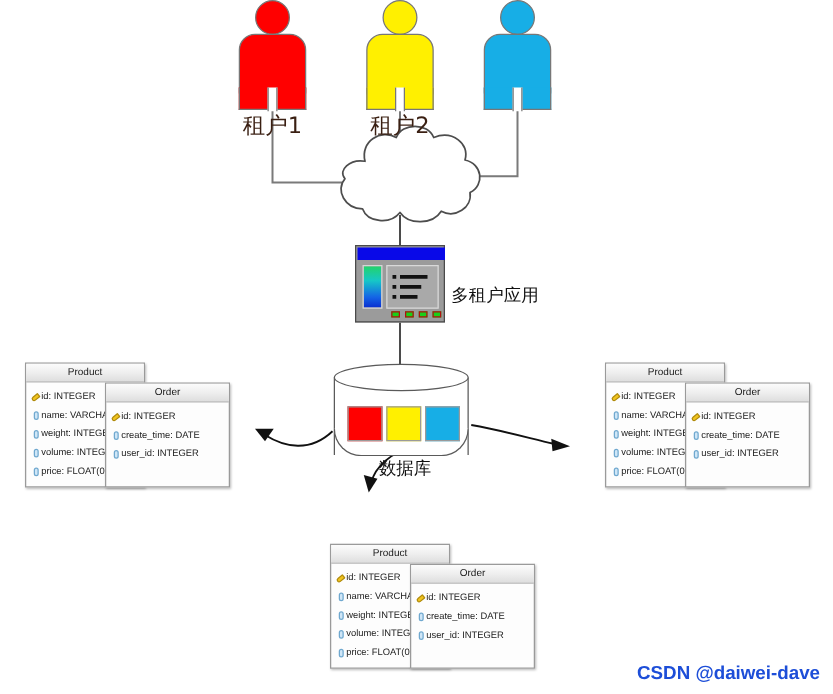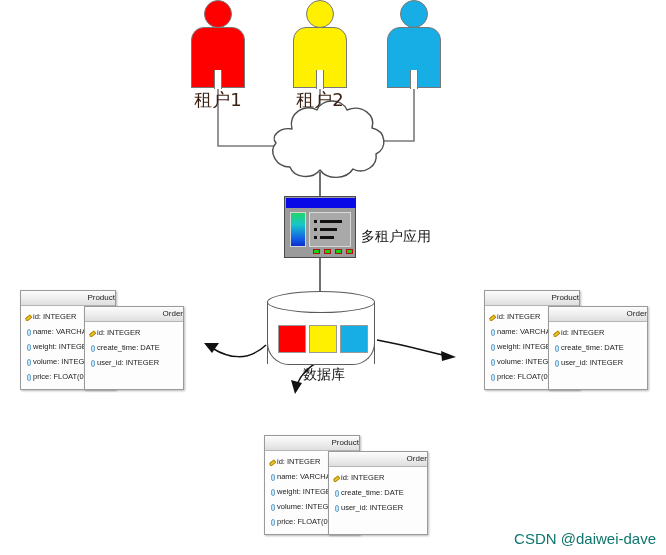--- a/index.html
+++ b/index.html
@@ -78,40 +78,40 @@
   .db-chip{position:absolute;top:34px;width:28px;height:28px;border:1px solid #9a9a9a;box-sizing:border-box;}
 
   
   .tblgroup{position:absolute;}
   .tbl{
     position:absolute;background:#fdfdfd;
     border:1px solid #9a9a9a;box-sizing:border-box;
     box-shadow:1px 1px 2px rgba(0,0,0,.28);
   }
   .tbl-head{
-    height:14px;line-height:14px;text-align:right;
+    height:14px;line-height:14px;text-align:center;
     font-size:8px;color:#1a1a1a;
     background:linear-gradient(180deg,#fcfcfc 0%,#ededed 55%,#dedede 100%);
     border-bottom:1px solid #b5b5b5;
   }
   .tbl-body{padding:3px 0 0 0;}
   .fld{height:15px;line-height:15px;font-size:7.5px;color:#222;white-space:nowrap;padding-left:3px;}
   .fi{display:inline-block;width:9px;text-align:center;vertical-align:middle;}
   .key-ic{
     display:inline-block;width:7px;height:4px;background:#f0c420;
     border:1px solid #b08a0a;border-radius:3px 1px 1px 3px;box-sizing:border-box;
     transform:rotate(-38deg);vertical-align:middle;
   }
   .col-ic{
     display:inline-block;width:4px;height:7px;background:#cfe6f7;
     border:1px solid #6fa8cf;border-radius:2px;box-sizing:border-box;vertical-align:middle;
   }
   .watermark{
-    position:absolute;right:10px;bottom:8px;font-size:15px;color:#0f766e;
-    font-family:"Liberation Sans",sans-serif;white-space:nowrap;
+    position:absolute;right:10px;bottom:8px;font-size:15px;color:#1d4ed8;
+    font-family:"Liberation Sans",sans-serif;white-space:nowrap;font-weight:bold;
   }
 </style>
 </head>
 <body>
 
 <div id="stage">
 
   <svg id="wires" viewBox="0 0 666 555">
 
     <polyline points="218,88 218,146 288,146" fill="none" stroke="#7a7a7a" stroke-width="1.6"></polyline>

